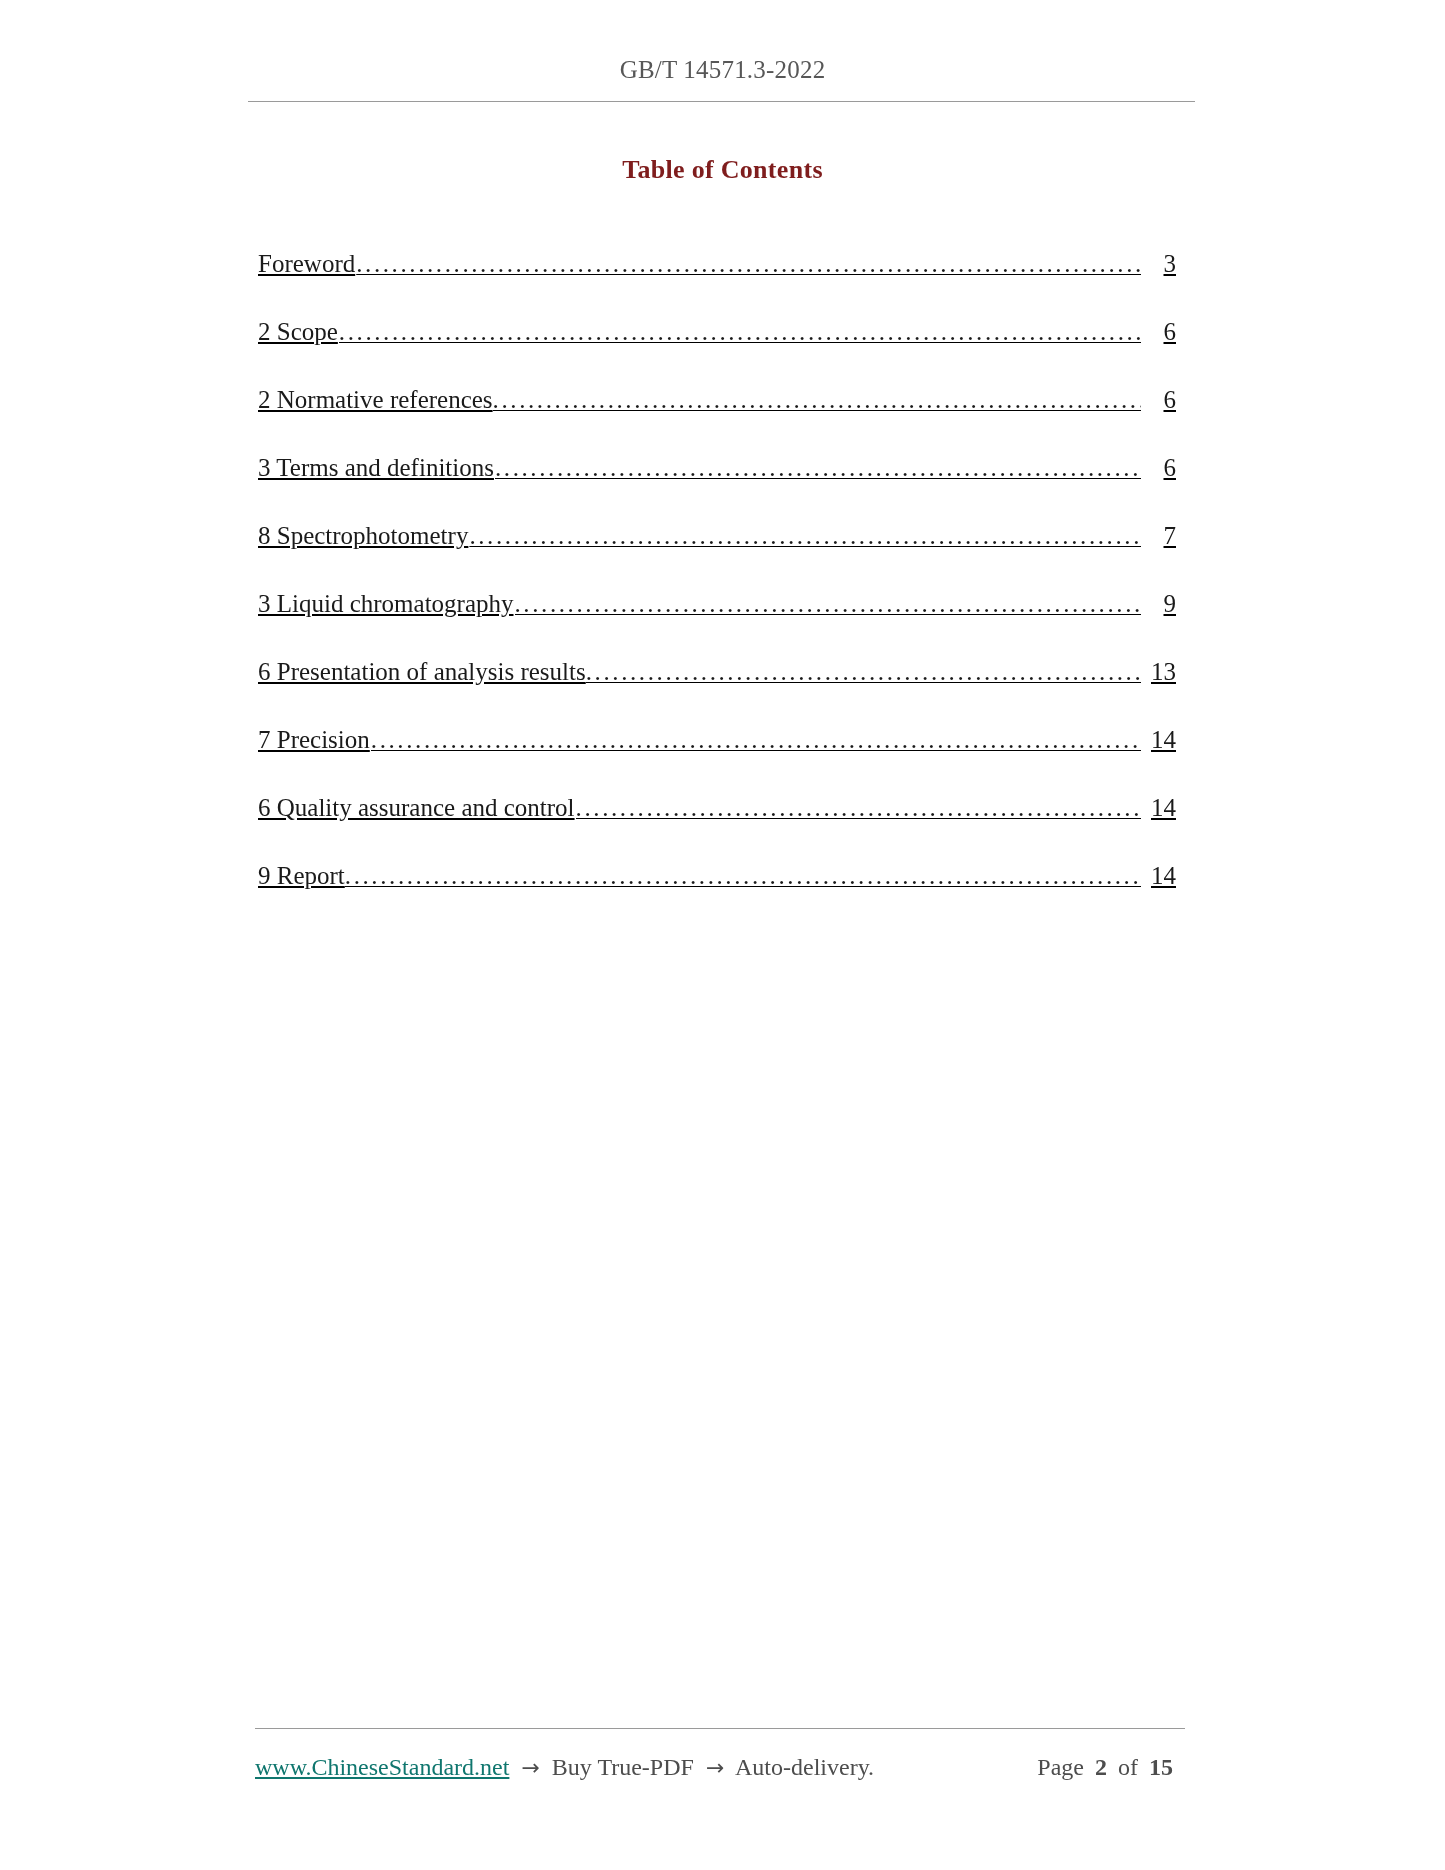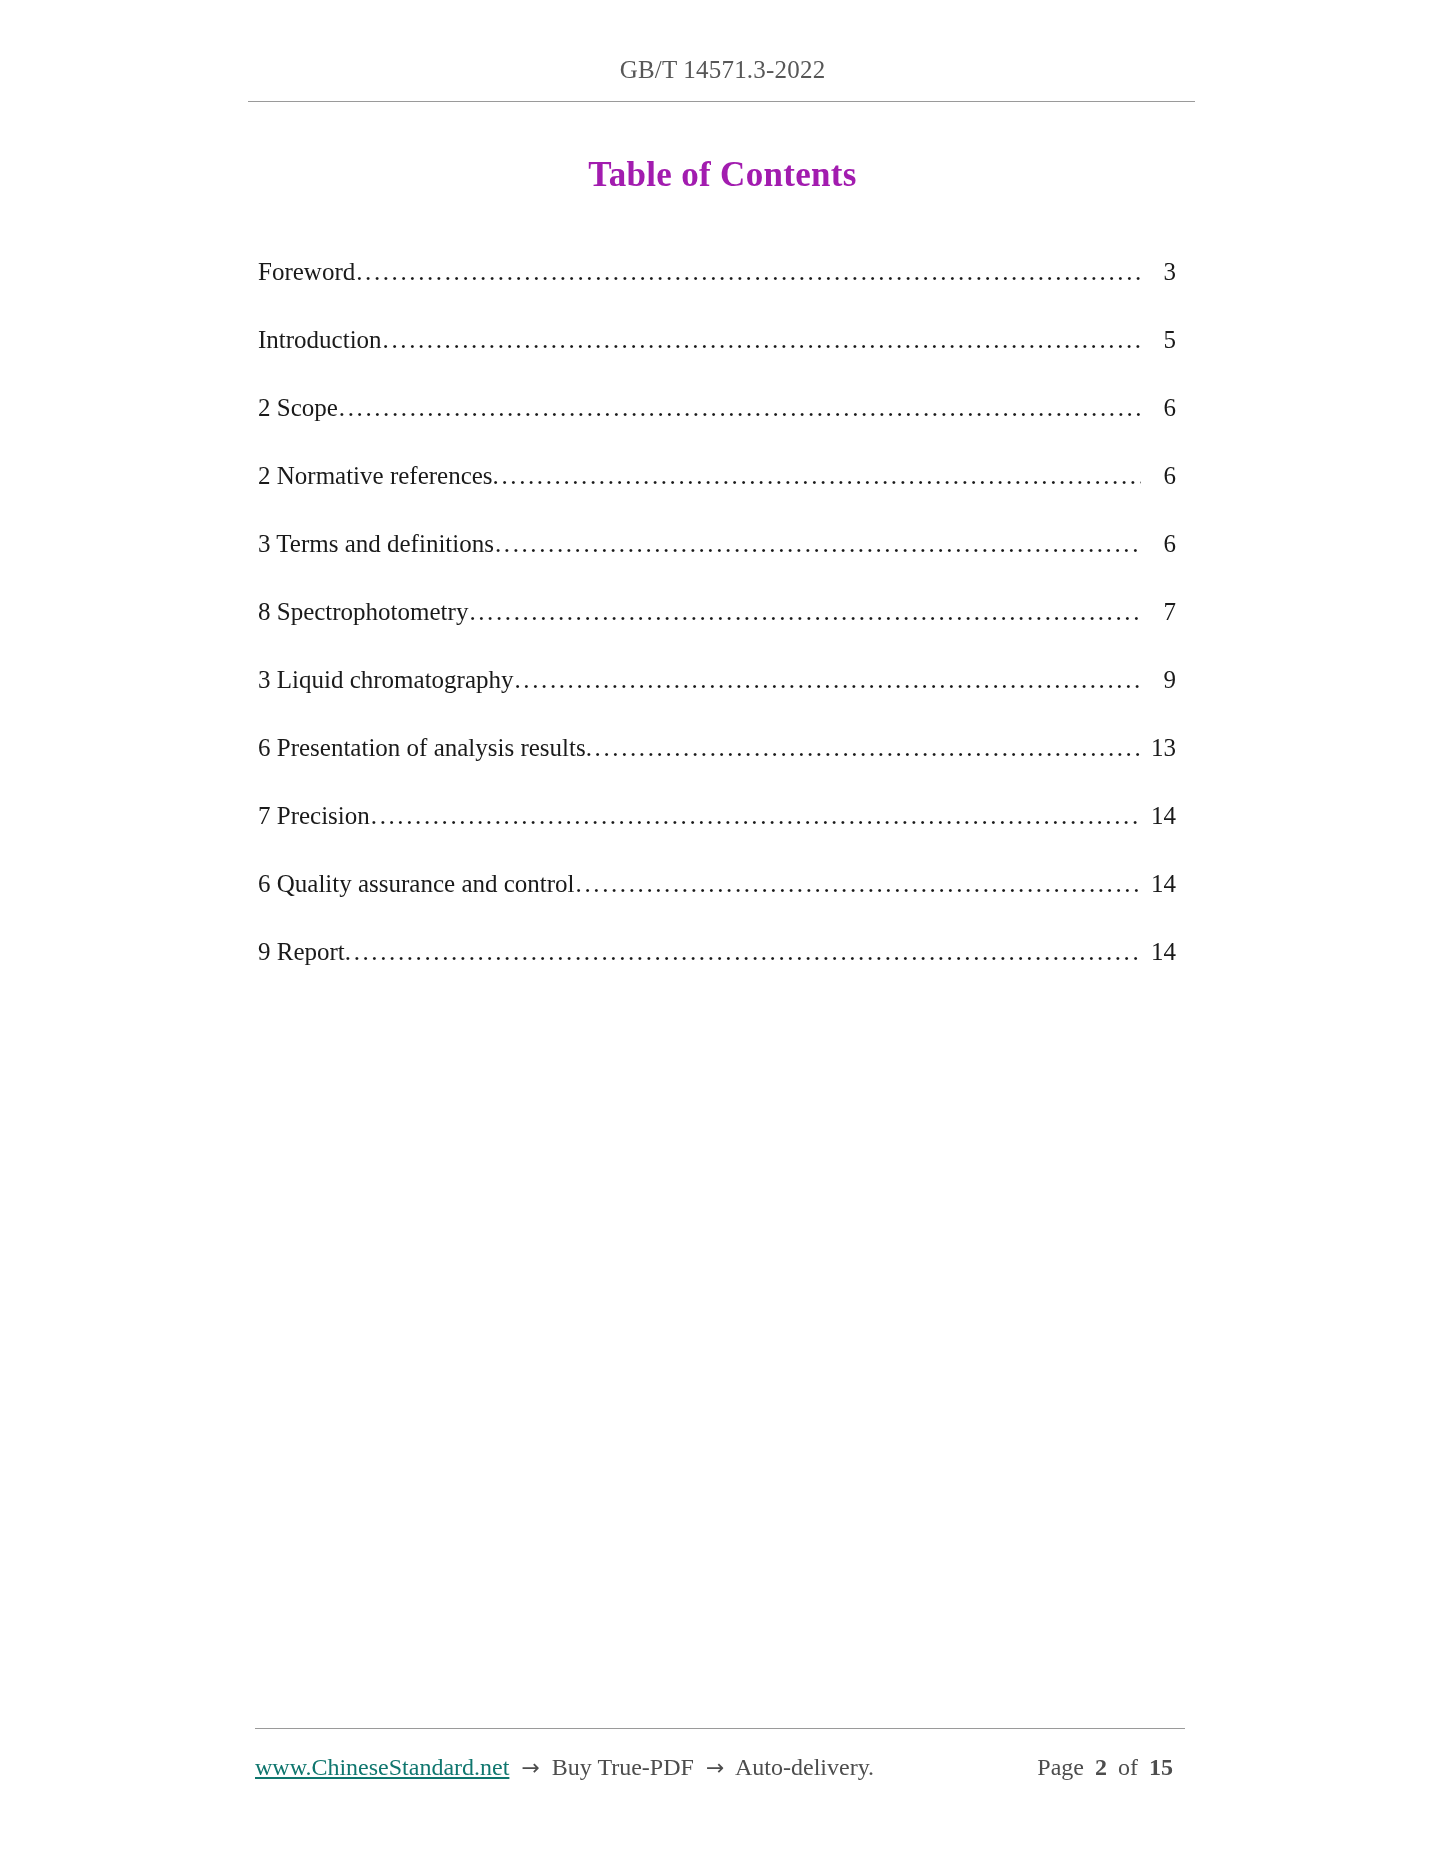--- a/index.html
+++ b/index.html
@@ -40,32 +40,33 @@
     background: #9a9a9a;
   }
 
   
   .toc-title {
     position: absolute;
     top: 155px;
     left: 0;
     width: 1445px;
     text-align: center;
-    font-size: 35px;
+    font-size: 26px;
     font-weight: bold;
-    color: #a21caf;
+    color: #7f1d1d;
     letter-spacing: 0.3px;
   }
 
   
   .toc-list {
     position: absolute;
-    top: 258px;
+    top: 250px;
     left: 258px;
     width: 918px;
+    text-decoration: underline;
   }
   .toc-entry {
     display: flex;
     align-items: baseline;
     width: 100%;
     height: 68px;
     font-size: 25px;
     color: #1a1a1a;
     white-space: nowrap;
   }
@@ -150,25 +151,20 @@
   <div class="toc-title">Table of Contents</div>
 
   <div class="toc-list">
 
     <div class="toc-entry">
       <span class="toc-label">Foreword</span>
       <span class="toc-leader"></span>
       <span class="toc-page">3</span>
     </div>
 
-    <div class="toc-entry">
-      <span class="toc-label">Introduction</span>
-      <span class="toc-leader"></span>
-      <span class="toc-page">5</span>
-    </div>
 
     <div class="toc-entry">
       <span class="toc-label">2 Scope</span>
       <span class="toc-leader"></span>
       <span class="toc-page">6</span>
     </div>
 
     <div class="toc-entry tight">
       <span class="toc-label">2 Normative references</span>
       <span class="toc-leader"></span>

